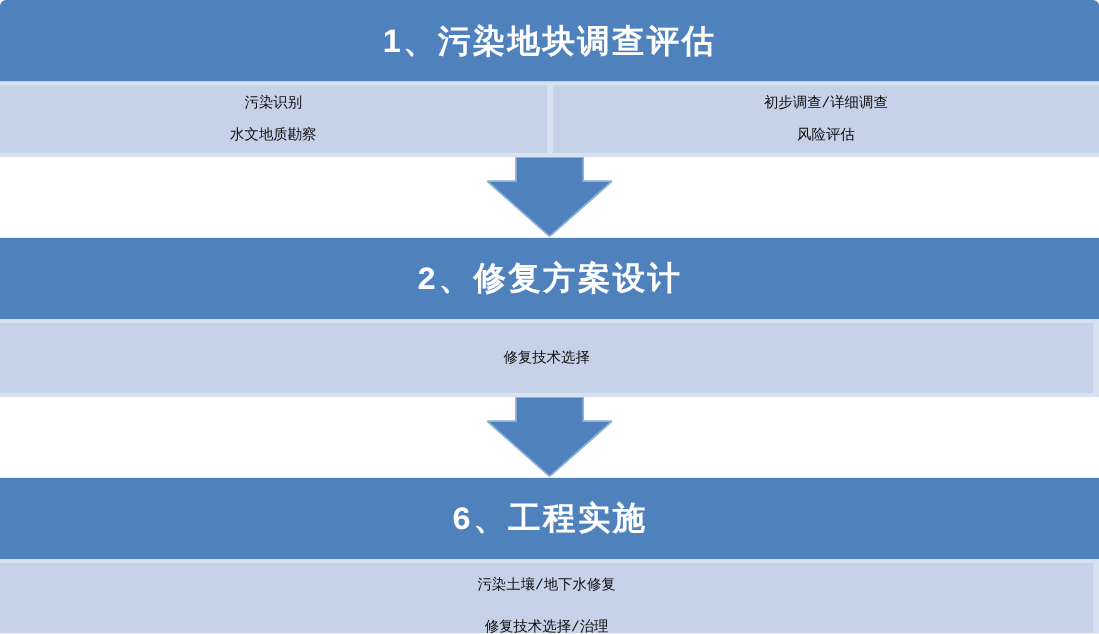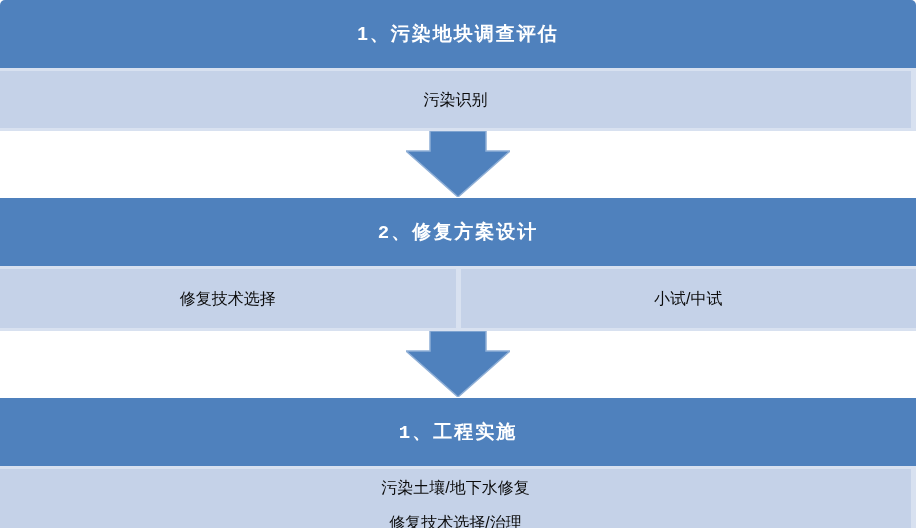--- a/index.html
+++ b/index.html
@@ -10,21 +10,21 @@
     font-family:"Liberation Sans","DejaVu Sans",sans-serif;
     overflow:hidden;
   }
   .section{width:916px;}
   .stage-header{
     width:916px;
     background:#4F81BD;
     color:#ffffff;
     display:flex;align-items:center;justify-content:center;
     font-weight:bold;
-    font-size:19px;
+    font-size:27px;
     letter-spacing:2px;
   }
   .stage-header.first{border-radius:5px 5px 0 0;height:68px;}
   .h68{height:68px;font-family:Liberation Mono, monospace;}
   .hsep{width:916px;height:3px;background:#D8E1F0;}
   .hsep.bottom{height:4px;}
   .cells{
     width:916px;
     background:#C5D2E8;
     display:flex;flex-direction:row;align-items:stretch;
@@ -34,22 +34,22 @@
   .cells.rows1{height:59px;text-align:center;}
   .col{
     flex:1 1 0;
     display:flex;flex-direction:column;justify-content:space-around;
     padding:2px 0;
   }
   .vdiv{width:5px;background:#D8E1F0;}
   .cell-line{
     flex:1 1 0;
     display:flex;align-items:center;justify-content:center;
-    font-family:Liberation Sans, sans-serif;
-    font-size:16px;
+    font-family:Liberation Mono, monospace;
+    font-size:12px;
     color:#0b0b0b;
     line-height:1;
   }
   .arrow-gap{
     position:relative;
     width:916px;height:67px;
     background:#ffffff;
   }
   .arrow-gap svg{
     position:absolute;
@@ -62,55 +62,57 @@
 <body>
 
 <div class="canvas">
 
   <div class="section">
     <div class="stage-header first">1、污染地块调查评估</div>
     <div class="hsep"></div>
     <div class="cells rows2">
       <div class="col">
         <div class="cell-line">污染识别</div>
+        <div class="cell-line">水文地质勘察</div>
       </div>
       <div class="vdiv"></div>
+      <div class="col">
+        <div class="cell-line">初步调查/详细调查</div>
+        <div class="cell-line">风险评估</div>
+      </div>
     </div>
     <div class="hsep"></div>
   </div>
 
   <div class="arrow-gap">
     <svg width="104" height="66" viewBox="0 0 104 66">
       <polygon points="24,0 80,0 80,20 104,20 52,66 0,20 24,20" stroke="#8FAFD6" stroke-width="1.5" stroke-linejoin="miter" fill="#4F81BD"></polygon>
     </svg>
   </div>
 
   <div class="section">
     <div class="stage-header h68">2、修复方案设计</div>
     <div class="hsep"></div>
     <div class="cells rows1">
       <div class="col">
         <div class="cell-line">修复技术选择</div>
       </div>
       <div class="vdiv"></div>
-      <div class="col">
-        <div class="cell-line">小试/中试</div>
-      </div>
     </div>
     <div class="hsep"></div>
   </div>
 
   <div class="arrow-gap">
     <svg width="104" height="66" viewBox="0 0 104 66">
       <polygon points="24,0 80,0 80,20 104,20 52,66 0,20 24,20" stroke="#8FAFD6" stroke-width="1.5" stroke-linejoin="miter" fill="#4F81BD"></polygon>
     </svg>
   </div>
 
   <div class="section">
-    <div class="stage-header h68">1、工程实施</div>
+    <div class="stage-header h68">6、工程实施</div>
     <div class="hsep"></div>
     <div class="cells rows2b">
       <div class="col">
         <div class="cell-line">污染土壤/地下水修复</div>
         <div class="cell-line">修复技术选择/治理</div>
       </div>
       <div class="vdiv"></div>
     </div>
     <div class="hsep bottom"></div>
   </div>

